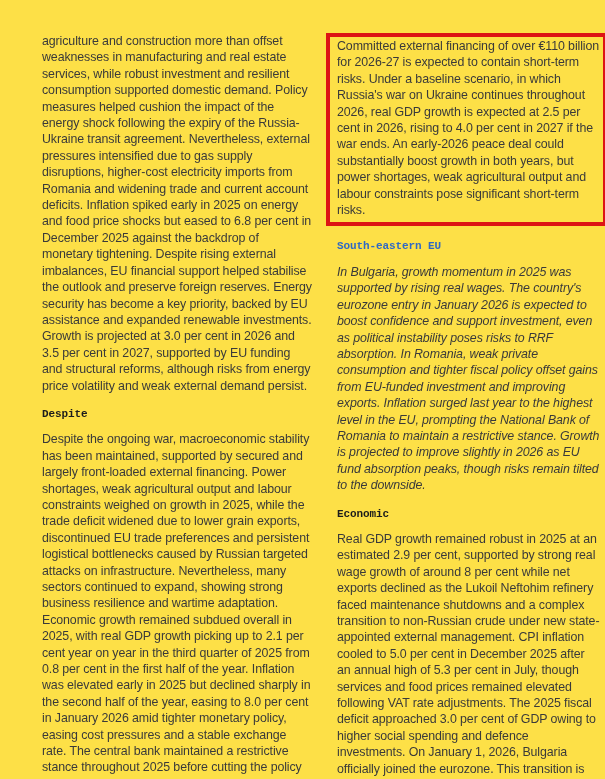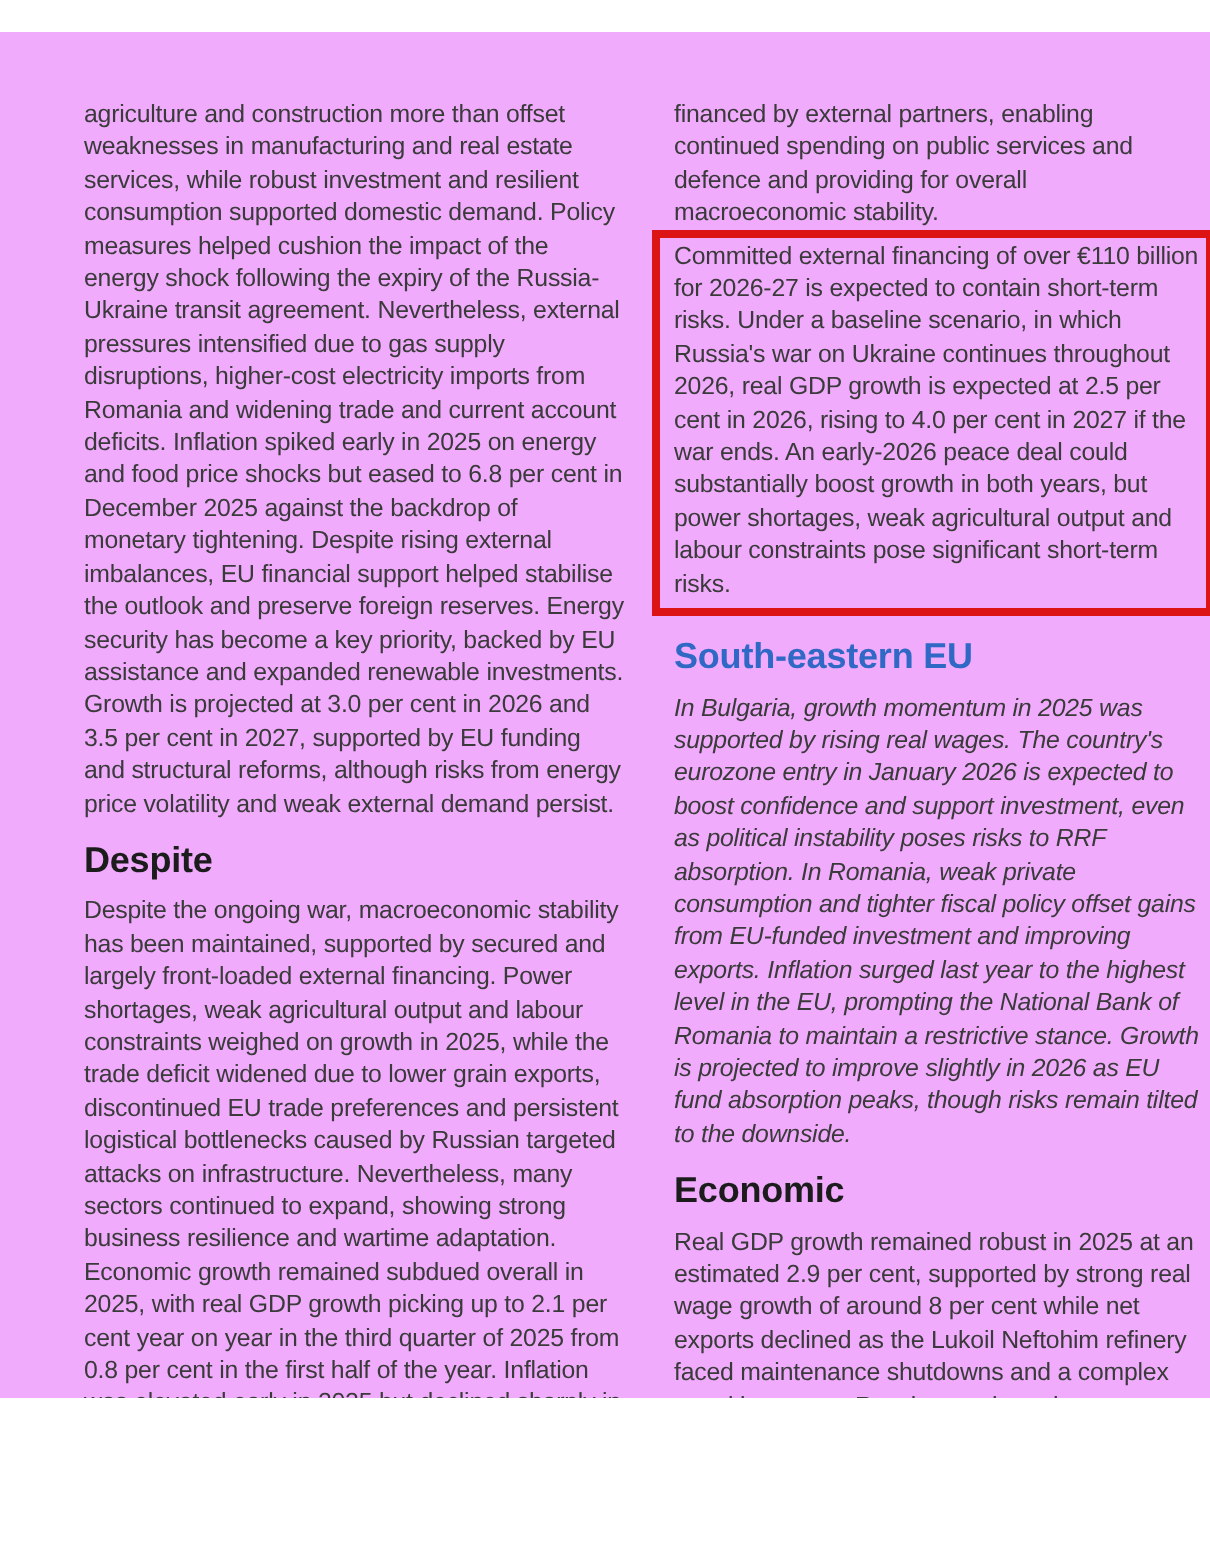--- a/index.html
+++ b/index.html
@@ -1,45 +1,45 @@
 <!DOCTYPE html>
 <html style="--highlight-border: #dd1414; --subheading-blue: #2f68c5; --heading-black: #1c1c1c; --body-text: #3a3a3a; --page-background: #ffffff;"><head>
 <meta charset="utf-8">
 <style>
   * { box-sizing: border-box; }
   html, body { margin: 0; padding: 0; background: #ffffff; }
   .page {
     position: relative;
     width: 605px;
-    height: 683px;
-    background: #f0abfc;
+    height: 779px;
+    background: #fde047;
     overflow: hidden;
     font-family: "Liberation Sans", sans-serif;
     color: #3a3a3a;
-    margin-top: 16px;
   }
   .columns {
     display: flex;
     padding: 33px 0 0 42px;
     gap: 25px;
   }
   .col {
     width: 270px;
     font-size: 12.4px;
     line-height: 16.4px;
     letter-spacing: -0.1px;
   }
   .col.right { width: 263px; }
   .para { margin: 0 0 10px 0; }
   .para.no-gap { margin-bottom: 0; }
   .heading {
     font-weight: bold;
-    font-size: 18px;
+    font-size: 11px;
     color: var(--heading-black, #1c1c1c);
     margin: 12px 0 9px 0;
+    font-family: Liberation Mono, monospace;
   }
   .heading.blue { color: var(--subheading-blue, #2f68c5); }
   .italic { font-style: italic; }
   .highlight-box {
     border: 4px solid var(--highlight-border, #dd1414);
     margin: 0 -7px 8px -11px;
     padding: 1px 3px 4px 7px;
   }
   .highlight-box .para { margin: 0; }
 </style>
@@ -49,21 +49,20 @@
 <div class="page">
   <div class="columns">
 
     <div class="col">
       <p class="para">agriculture and construction more than offset weaknesses in manufacturing and real estate services, while robust investment and resilient consumption supported domestic demand. Policy measures helped cushion the impact of the energy shock following the expiry of the Russia-Ukraine transit agreement. Nevertheless, external pressures intensified due to gas supply disruptions, higher-cost electricity imports from Romania and widening trade and current account deficits. Inflation spiked early in 2025 on energy and food price shocks but eased to 6.8 per cent in December 2025 against the backdrop of monetary tightening. Despite rising external imbalances, EU financial support helped stabilise the outlook and preserve foreign reserves. Energy security has become a key priority, backed by EU assistance and expanded renewable investments. Growth is projected at 3.0 per cent in 2026 and 3.5 per cent in 2027, supported by EU funding and structural reforms, although risks from energy price volatility and weak external demand persist.</p>
       <h3 class="heading">Despite</h3>
       <p class="para">Despite the ongoing war, macroeconomic stability has been maintained, supported by secured and largely front-loaded external financing. Power shortages, weak agricultural output and labour constraints weighed on growth in 2025, while the trade deficit widened due to lower grain exports, discontinued EU trade preferences and persistent logistical bottlenecks caused by Russian targeted attacks on infrastructure. Nevertheless, many sectors continued to expand, showing strong business resilience and wartime adaptation. Economic growth remained subdued overall in 2025, with real GDP growth picking up to 2.1 per cent year on year in the third quarter of 2025 from 0.8 per cent in the first half of the year. Inflation was elevated early in 2025 but declined sharply in the second half of the year, easing to 8.0 per cent in January 2026 amid tighter monetary policy, easing cost pressures and a stable exchange rate. The central bank maintained a restrictive stance throughout 2025 before cutting the policy rate by 50 basis points in January 2026. The large fiscal deficit is fully</p>
     </div>
 
     <div class="col right">
-      <p class="para no-gap">financed by external partners, enabling continued spending on public services and defence and providing for overall macroeconomic stability.</p>
 
       <div class="highlight-box">
         <p class="para">Committed external financing of over €110 billion for 2026-27 is expected to contain short-term risks. Under a baseline scenario, in which Russia's war on Ukraine continues throughout 2026, real GDP growth is expected at 2.5 per cent in 2026, rising to 4.0 per cent in 2027 if the war ends. An early-2026 peace deal could substantially boost growth in both years, but power shortages, weak agricultural output and labour constraints pose significant short-term risks.</p>
       </div>
 
       <h3 class="heading blue">South-eastern EU</h3>
       <p class="para italic">In Bulgaria, growth momentum in 2025 was supported by rising real wages. The country's eurozone entry in January 2026 is expected to boost confidence and support investment, even as political instability poses risks to RRF absorption. In Romania, weak private consumption and tighter fiscal policy offset gains from EU-funded investment and improving exports. Inflation surged last year to the highest level in the EU, prompting the National Bank of Romania to maintain a restrictive stance. Growth is projected to improve slightly in 2026 as EU fund absorption peaks, though risks remain tilted to the downside.</p>
 
       <h3 class="heading">Economic</h3>
       <p class="para">Real GDP growth remained robust in 2025 at an estimated 2.9 per cent, supported by strong real wage growth of around 8 per cent while net exports declined as the Lukoil Neftohim refinery faced maintenance shutdowns and a complex transition to non-Russian crude under new state-appointed external management. CPI inflation cooled to 5.0 per cent in December 2025 after an annual high of 5.3 per cent in July, though services and food prices remained elevated following VAT rate adjustments. The 2025 fiscal deficit approached 3.0 per cent of GDP owing to higher social spending and defence investments. On January 1, 2026, Bulgaria officially joined the eurozone. This transition is expected to reduce</p>

